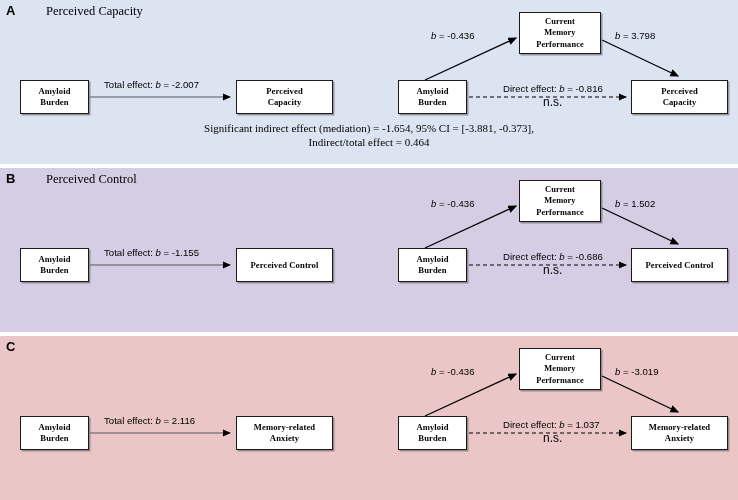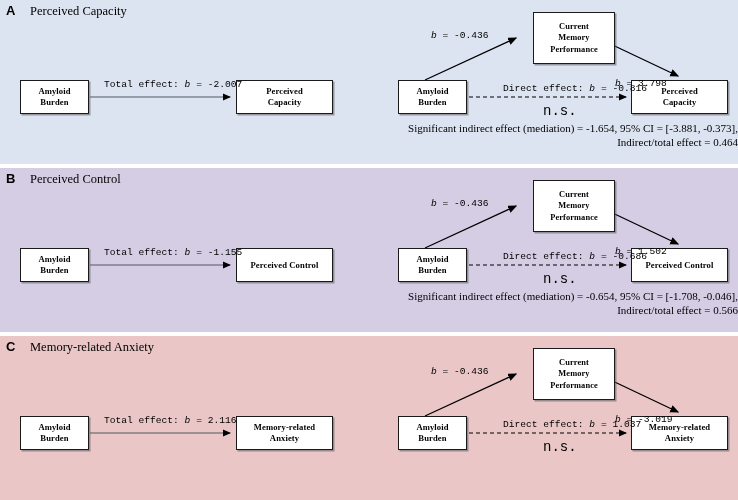--- a/index.html
+++ b/index.html
@@ -35,21 +35,21 @@
     left: 6px;
     top: 4px;
     font-family: "Liberation Sans", sans-serif;
     font-weight: bold;
     font-size: 13px;
     color: #000;
     line-height: 14px;
   }
   .panel-title {
     position: absolute;
-    left: 30px;
+    left: 46px;
     top: 4px;
     font-family: "Liberation Serif", serif;
     font-size: 12.5px;
     color: #000;
     line-height: 14px;
     white-space: nowrap;
   }
 
   
   .box {
@@ -74,52 +74,52 @@
     font-weight: bold;
     font-size: 8.4px;
     line-height: 11.5px;
   }
 
   
   .box-src-left   { left: 20px;  top: 80px;  width: 69px;  height: 34px; }
   .box-out-left   { left: 236px; top: 80px;  width: 97px;  height: 34px; }
   .box-src-right  { left: 398px; top: 80px;  width: 69px;  height: 34px; }
   .box-out-right  { left: 631px; top: 80px;  width: 97px;  height: 34px; }
-  .box-mediator   { left: 519px; top: 12px;  width: 82px;  height: 52px; margin-left: 14px; }
+  .box-mediator   { left: 519px; top: 12px;  width: 82px;  height: 42px; }
 
   
   .arrows {
     position: absolute;
     left: 0; top: 0;
     width: 738px; height: 164px;
     pointer-events: none;
   }
 
   
   .lbl {
     position: absolute;
-    font-family: Liberation Mono, monospace;
+    font-family: Liberation Sans, sans-serif;
     font-size: 9.6px;
     color: #000;
     white-space: nowrap;
     line-height: 11px;
   }
   .lbl i { font-style: italic; }
   .lbl-total   { left: 104px; top: 79px; }
   .lbl-a       { left: 431px; top: 30px; }
-  .lbl-b       { left: 615px; top: 30px; margin-top: 48px; }
+  .lbl-b       { left: 615px; top: 30px; }
   .lbl-direct  { left: 503px; top: 83px; }
-  .lbl-ns      { left: 543px; top: 97px; font-size: 14px; margin-top: 9px; }
+  .lbl-ns      { left: 543px; top: 97px; font-size: 12px; }
 
   .caption {
     position: absolute;
     left: 0;
     top: 122px;
     width: 738px;
-    text-align: right;
+    text-align: center;
     font-family: "Liberation Serif", serif;
     font-size: 11px;
     line-height: 13.5px;
     color: #000;
   }
   .caption div { white-space: nowrap; }
 </style>
 </head>
 <body>
 
@@ -230,41 +230,36 @@
         <span>Perceived Control</span>
       </div>
     </div>
 
     <div class="lbl lbl-total">Total effect: <i>b</i> = -1.155</div>
     <div class="lbl lbl-a"><i>b</i> = -0.436</div>
     <div class="lbl lbl-b"><i>b</i> = 1.502</div>
     <div class="lbl lbl-direct">Direct effect: <i>b</i> = -0.686</div>
     <div class="lbl lbl-ns">n.s.</div>
 
-    <div class="caption">
-      <div>Significant indirect effect (mediation) = -0.654, 95% CI = [-1.708, -0.046],</div>
-      <div>Indirect/total effect = 0.566</div>
-    </div>
   </div>
 
   <div class="panel panel-c">
     <svg class="arrows" viewBox="0 0 738 164">
       <defs>
         <marker id="ahC" markerWidth="7" markerHeight="7" refX="6" refY="3" orient="auto">
           <path d="M0,0 L7,3 L0,6 z" fill="#000"></path>
         </marker>
       </defs>
       <line x1="90" y1="97" x2="230" y2="97" stroke="#55585f" stroke-width="1.2" marker-end="url(#ahC)"></line>
       <line x1="425" y1="80" x2="516" y2="38" stroke="#000" stroke-width="1.3" marker-end="url(#ahC)"></line>
       <line x1="602" y1="40" x2="678" y2="76" stroke="#000" stroke-width="1.3" marker-end="url(#ahC)"></line>
       <line x1="469" y1="97" x2="626" y2="97" stroke="#000" stroke-width="1.2" stroke-dasharray="4,3" marker-end="url(#ahC)"></line>
     </svg>
 
     <div class="panel-letter">C</div>
-    <div class="panel-title">Memory-related Anxiety</div>
 
     <div class="box box-src-left">
       <div>
         <span>Amyloid</span>
         <span>Burden</span>
       </div>
     </div>
     <div class="box box-out-left">
       <div>
         <span>Memory-related</span>

